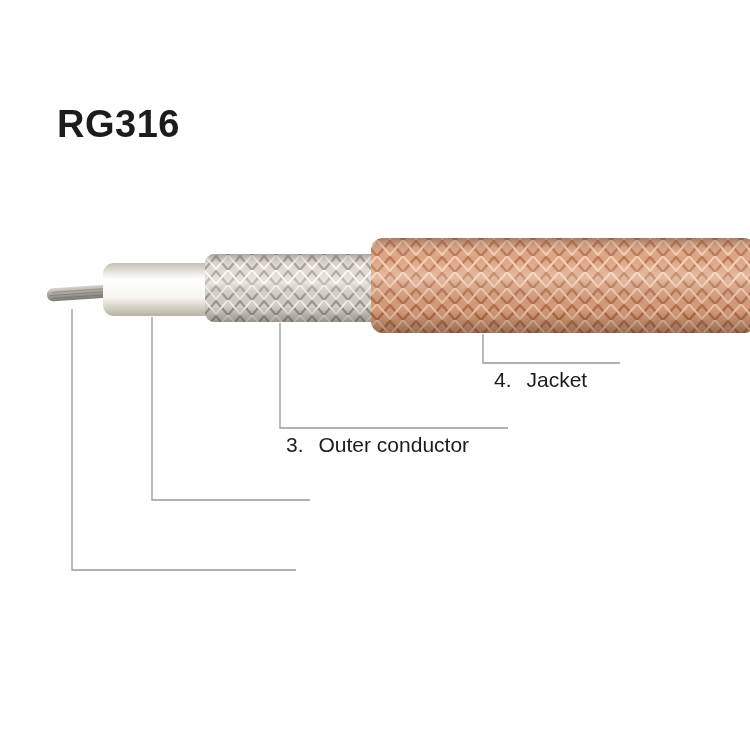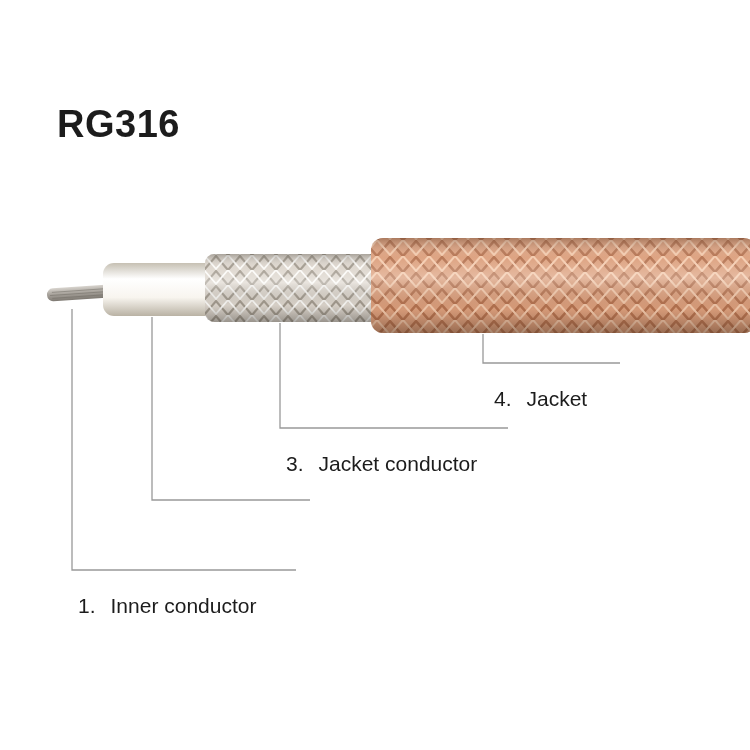--- a/index.html
+++ b/index.html
@@ -27,21 +27,20 @@
   svg.diagram {
     position: absolute;
     left: 0;
     top: 0;
   }
   .callout {
     position: absolute;
     font-size: 21px;
     color: var(--text, #1c1c1c);
     white-space: nowrap;
-    margin-top: 19px;
   }
   .callout .num { display: inline-block; }
   .callout .txt { display: inline-block; margin-left: 15px; }
 </style>
 </head>
 <body>
 
 <div class="stage">
 
   <div class="title">RG316</div>
@@ -109,21 +108,18 @@
       <polyline points="280,323 280,428 508,428"></polyline>
       <polyline points="483,334 483,363 620,363"></polyline>
     </g>
   </svg>
 
   <div class="callout" style="left:494px; top:368px">
     <span class="num">4.</span><span class="txt">Jacket</span>
   </div>
 
   <div class="callout" style="left:286px; top:433px">
-    <span class="num">3.</span><span class="txt">Jacket conductor</span>
+    <span class="num">3.</span><span class="txt">Outer conductor</span>
   </div>
 
 
-  <div class="callout" style="left:78px; top:575px">
-    <span class="num">1.</span><span class="txt">Inner conductor</span>
-  </div>
 
 </div>
 
 </body></html>

